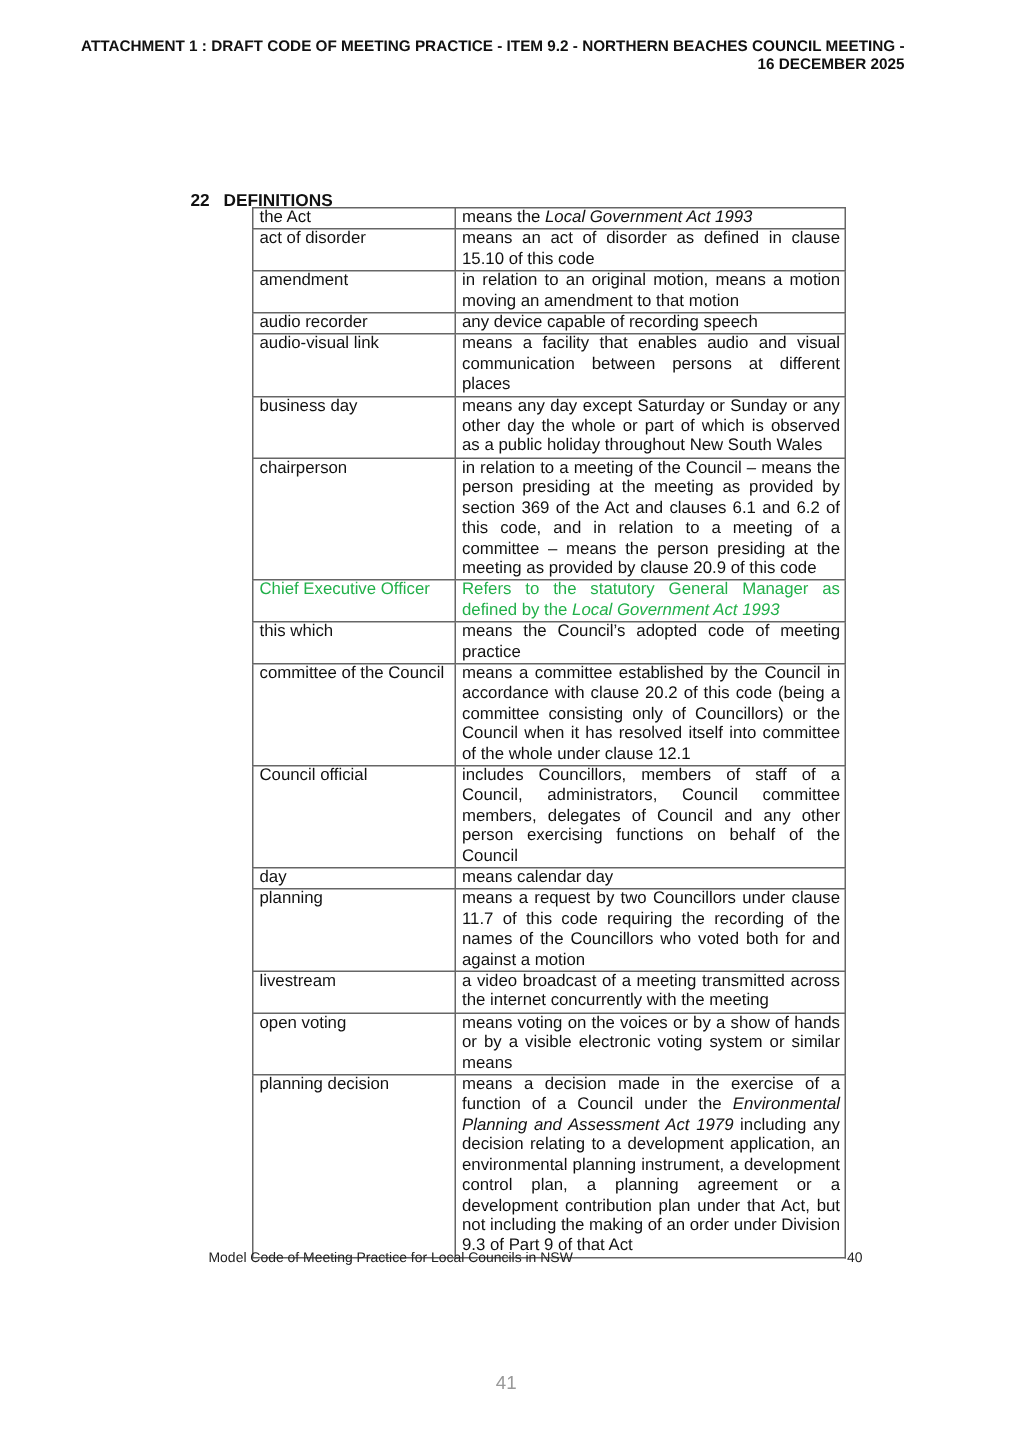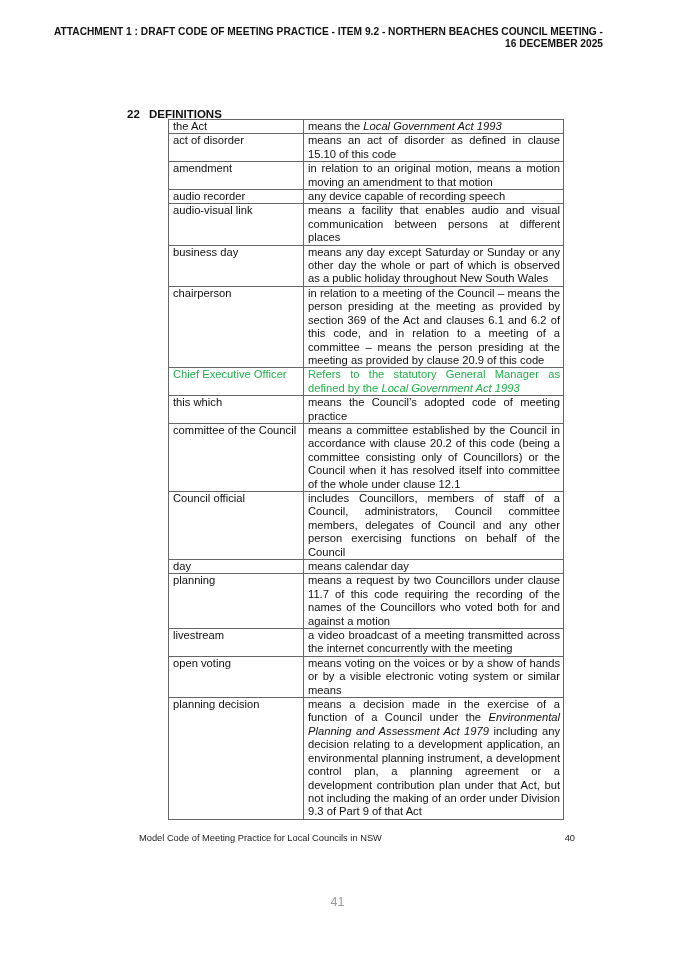--- a/index.html
+++ b/index.html
@@ -9,38 +9,38 @@
   }
   .header {
     position: absolute; top: 26px; right: 72px; width: 600px;
     text-align: right; font-weight: bold; font-size: 10.2px; line-height: 12px;
     color: #111;
   }
   .section-title {
     position: absolute; top: 108px; left: 127px;
     font-weight: bold; font-size: 11.5px; color: #111;
   }
-  .section-title .num { display: inline-block; width: 22px; }
+  .section-title .num { display: inline-block; width: 22px; margin-top: 20px; }
   table.defs {
-    position: absolute; top: 119px; left: 168px; width: 396px;
+    position: absolute; top: 138px; left: 168px; width: 396px;
     border-collapse: collapse; font-size: 11.2px; line-height: 13.4px;
   }
   table.defs td {
     border: 1px solid #666; vertical-align: top; padding: 0 3px 0 4px;
   }
   table.defs td.term { width: 127px; }
   table.defs td.def { text-align: justify; }
   table.defs td.term.justify { text-align: justify; text-align-last: left; }
   .green { color: #22b04a; }
   .footer {
     position: absolute; top: 833px; left: 127px; width: 436px;
     font-size: 9.3px; color: #222; display: flex; justify-content: space-between; margin-left: 12px;
   }
   .page-num {
-    position: absolute; top: 895px; left: 0; width: 675px; text-align: center;
+    position: absolute; top: 915px; left: 0; width: 675px; text-align: center;
     font-size: 12.5px; color: #999;
   }
   i { }
 </style>
 </head>
 <body>
 
 <div class="header">
   <div>ATTACHMENT 1 : DRAFT CODE OF MEETING PRACTICE - ITEM 9.2 - NORTHERN BEACHES COUNCIL MEETING -</div>
   <div>16 DECEMBER 2025</div>

